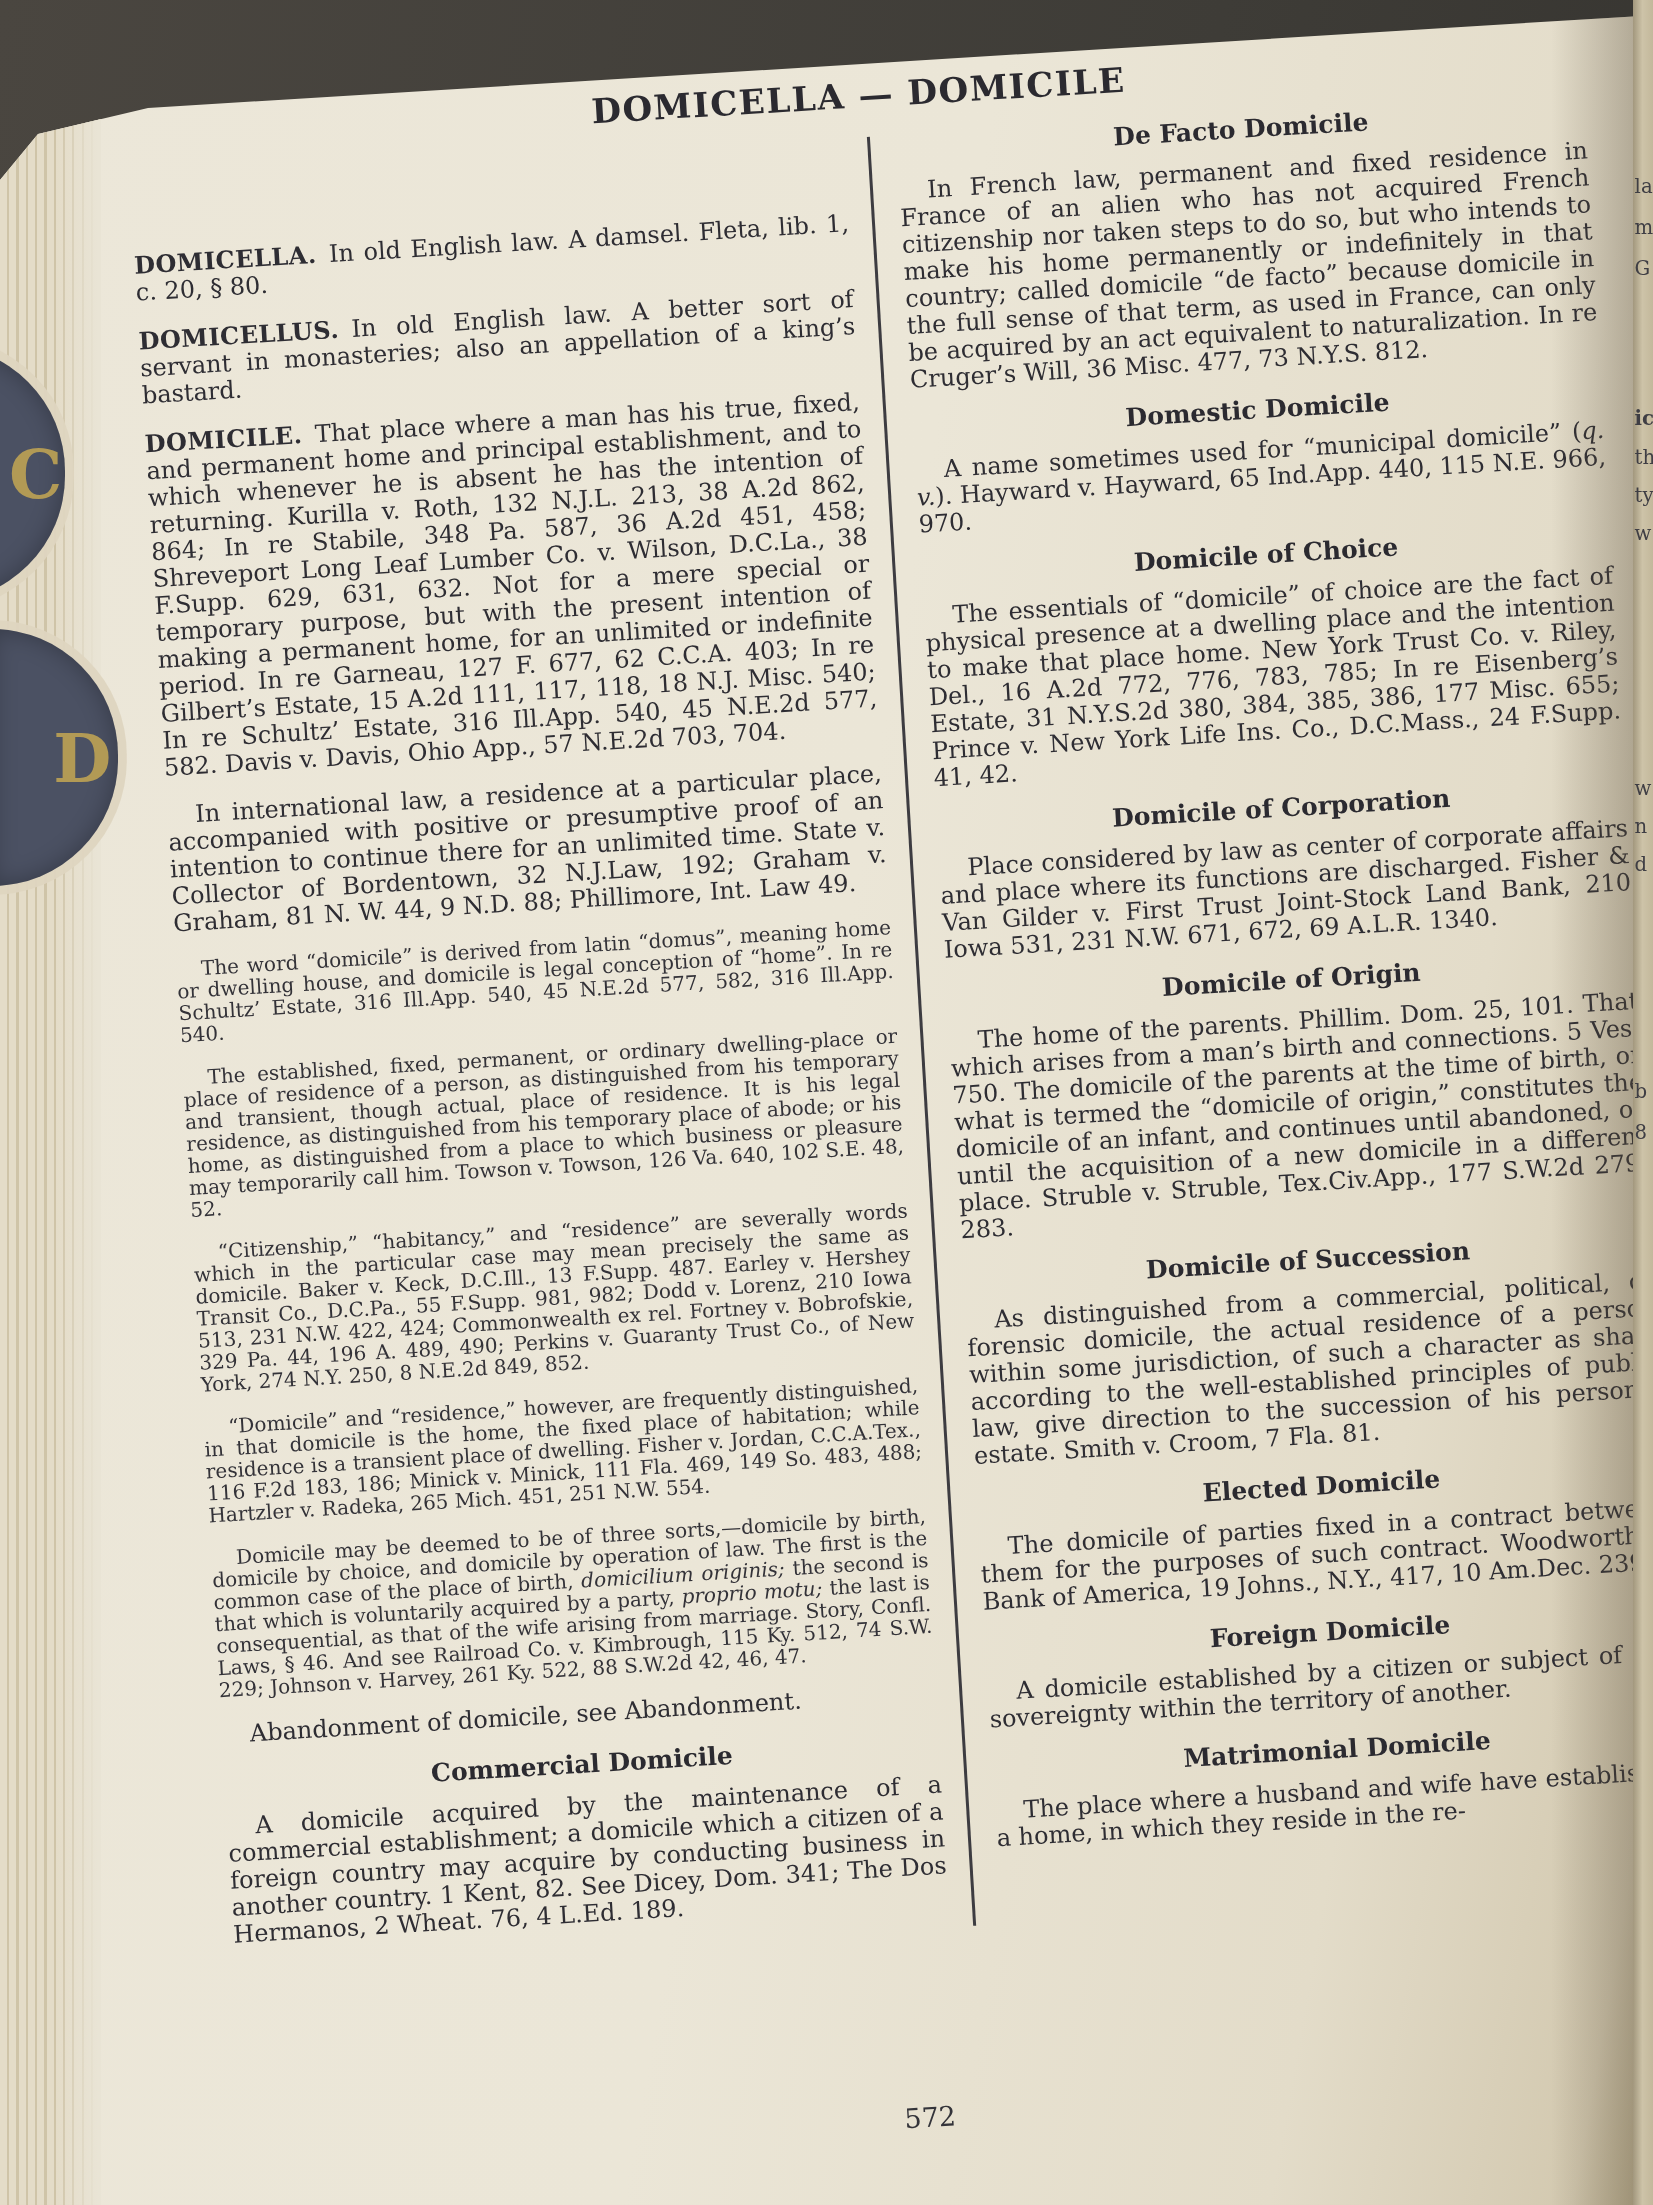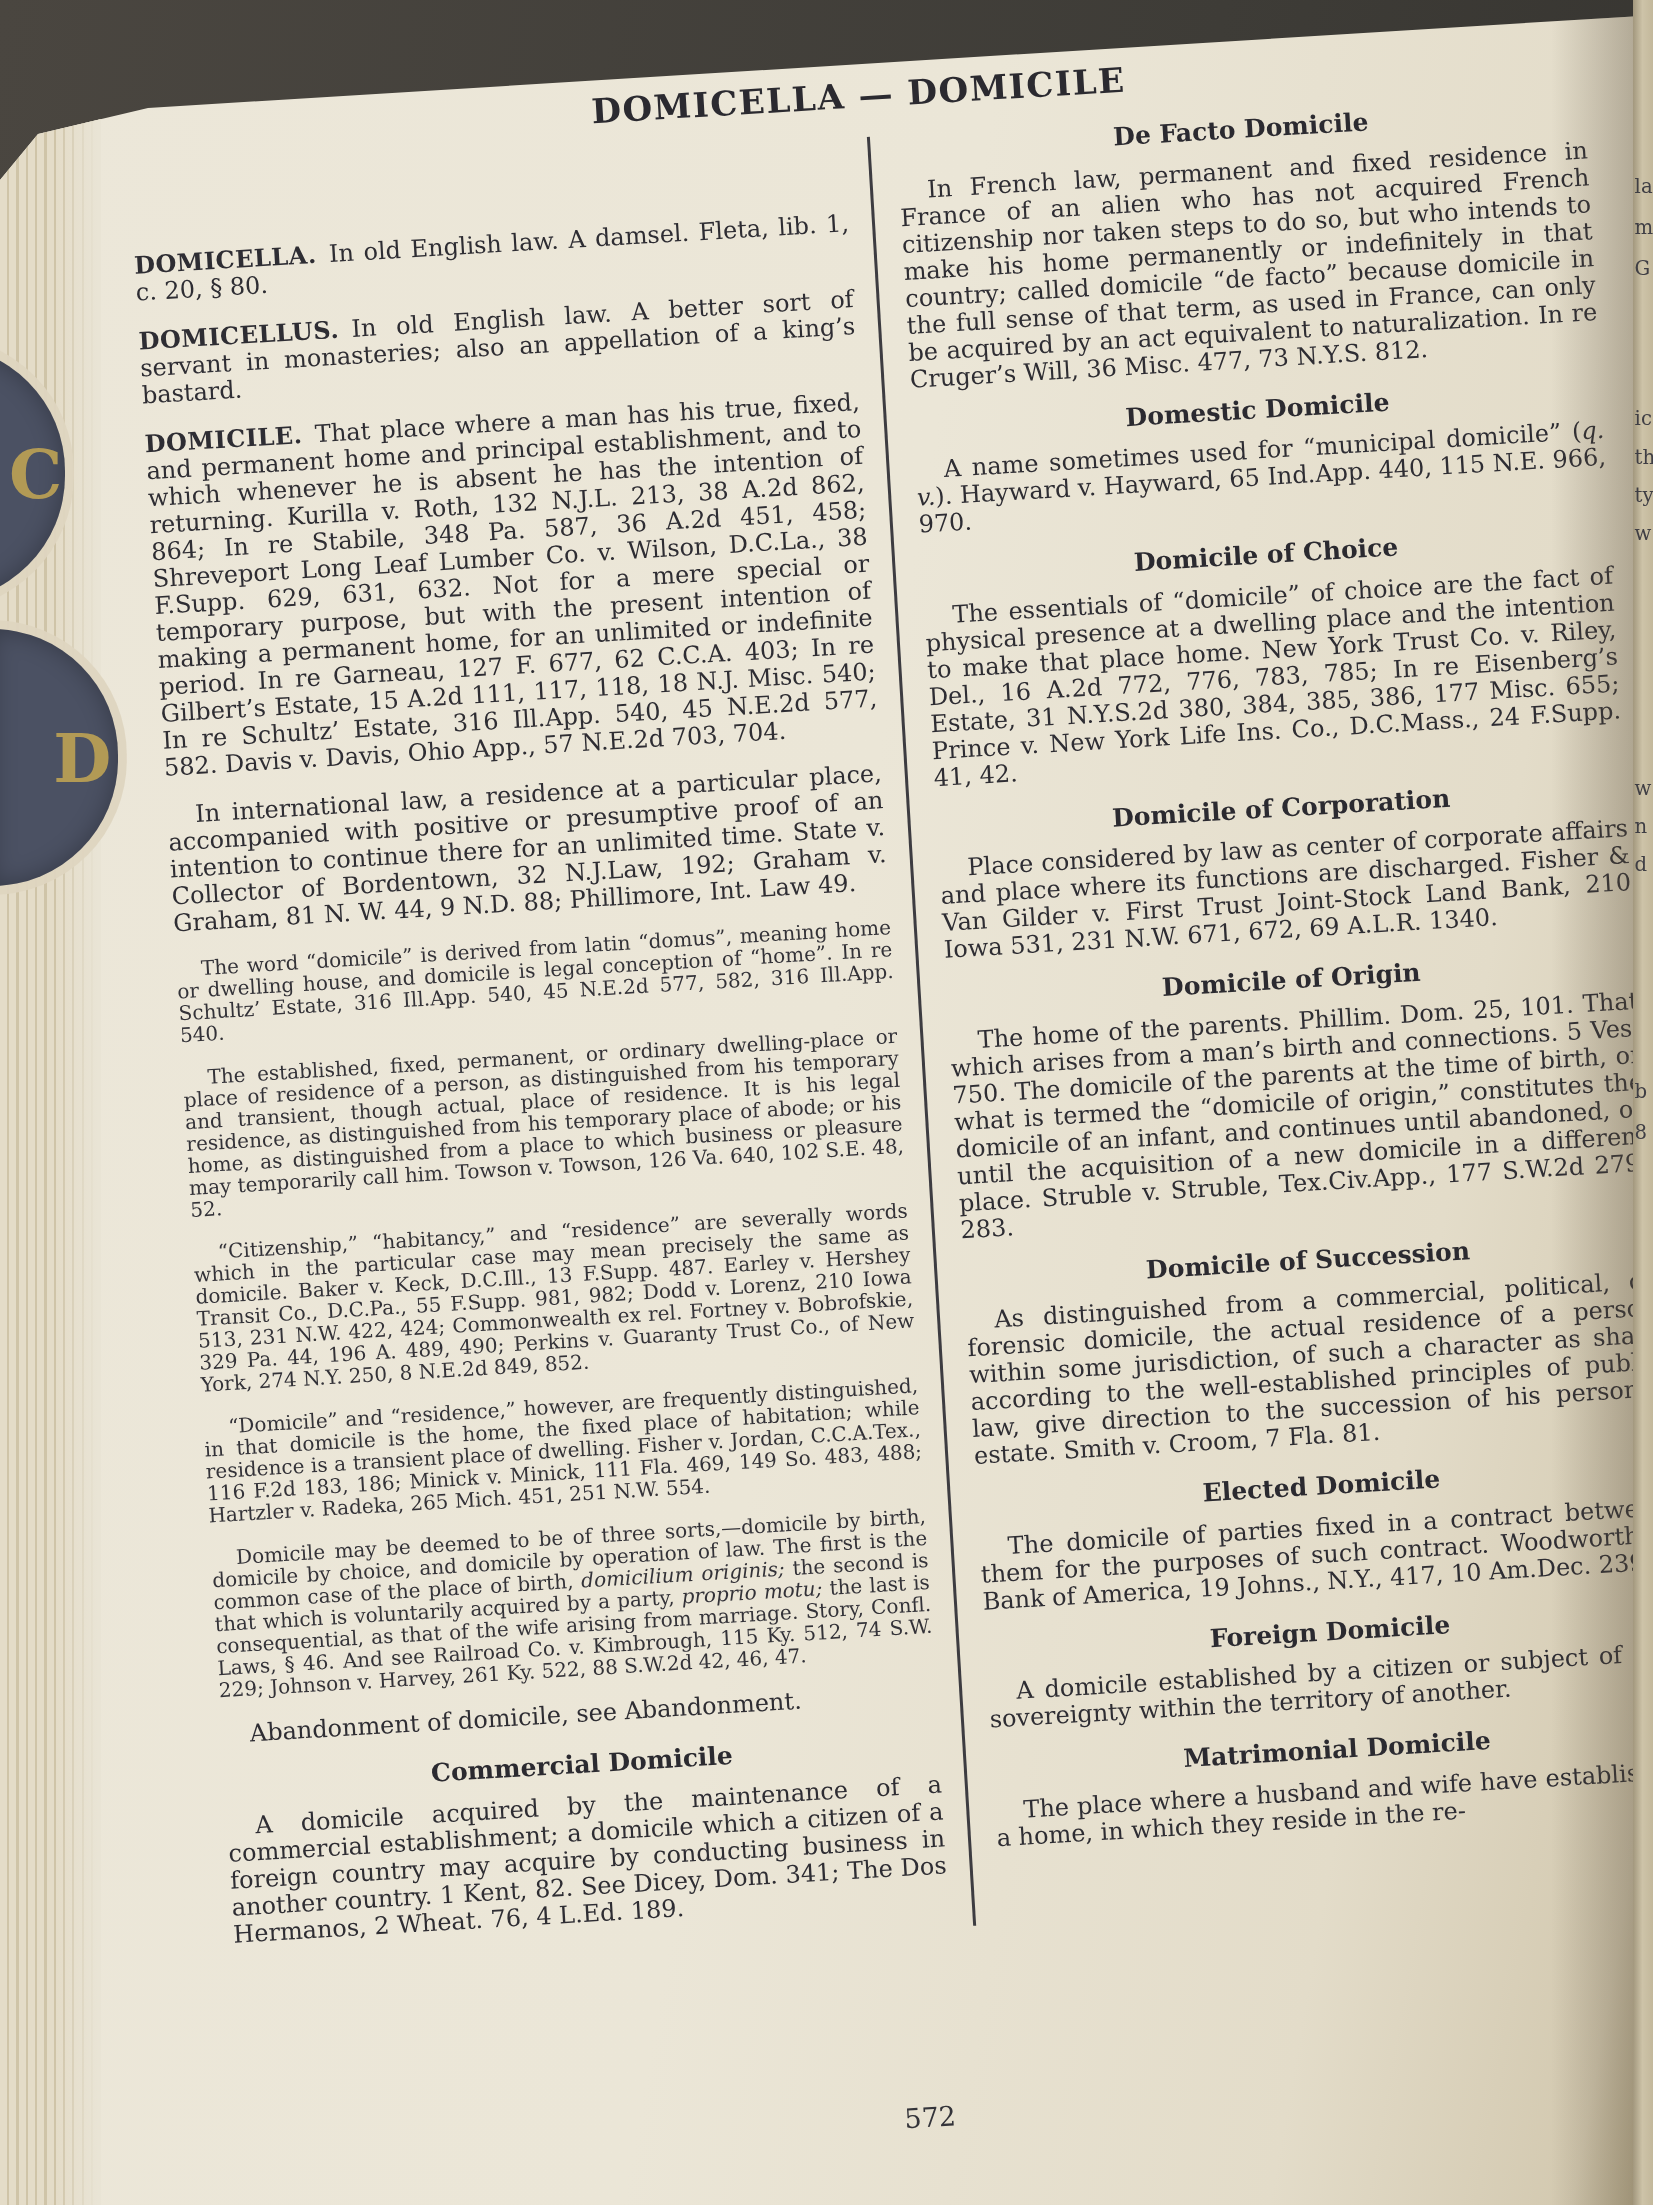--- a/index.html
+++ b/index.html
@@ -123,21 +123,21 @@
     <div class="page-number">572</div>
   </div>
 
   <div class="gutter-shade"></div>
 </div>
 
 <div class="sliver">
     <span class="frag" style="top: 175px;">la</span>
     <span class="frag" style="top: 216px;">m</span>
     <span class="frag" style="top: 257px;">G</span>
-    <span class="frag" style="top: 407px;">ic</span>
+    <span class="frag" style="top: 407px; font-weight: bold;">ic</span>
     <span class="frag" style="top: 446px;">th</span>
     <span class="frag" style="top: 484px;">ty</span>
     <span class="frag" style="top: 522px;">w</span>
     <span class="frag" style="top: 777px;">w</span>
     <span class="frag" style="top: 815px;">n</span>
     <span class="frag" style="top: 853px;">d</span>
     <span class="frag" style="top: 1080px;">b</span>
     <span class="frag" style="top: 1121px;">8</span>
   </div>
 

